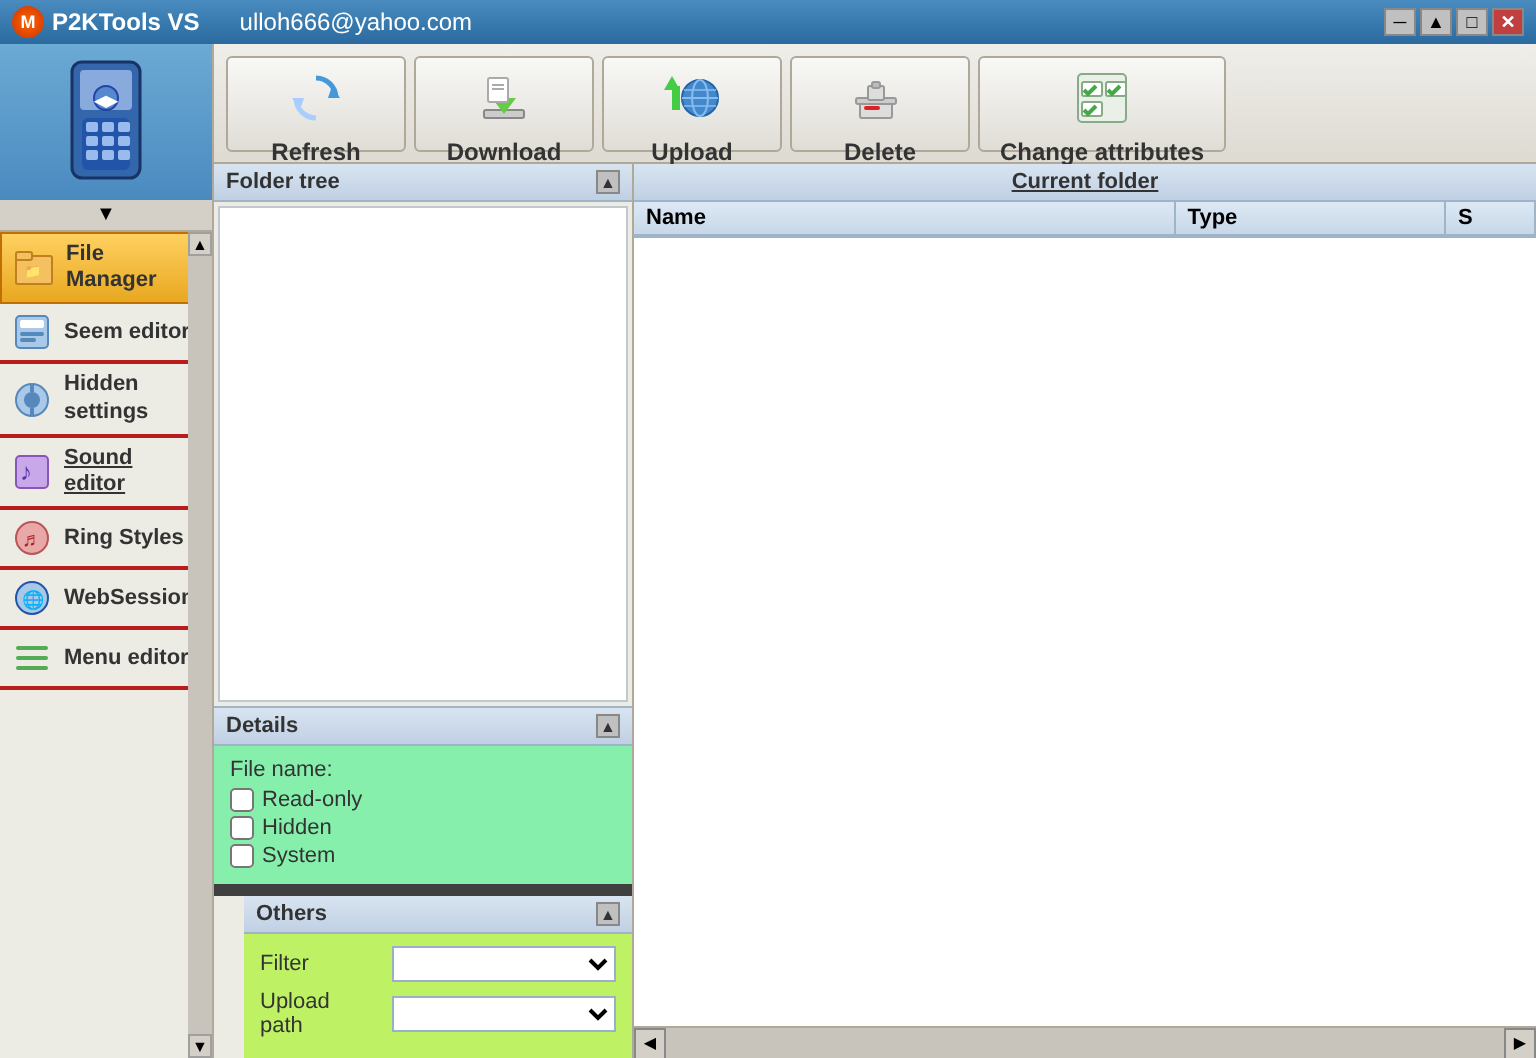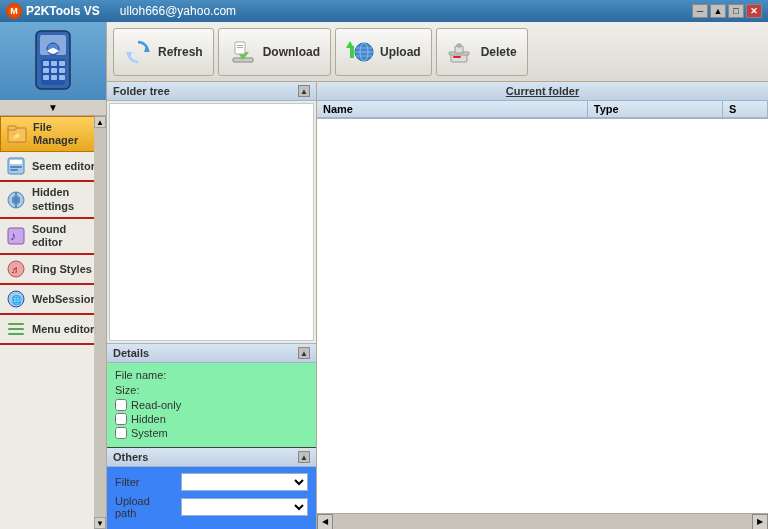--- a/index.html
+++ b/index.html
@@ -128,20 +128,21 @@
       display: flex;
       align-items: center;
       gap: 6px;
       padding: 6px 10px;
       background: linear-gradient(to bottom, #f8f8f6, #e0ddd6);
       border: 1px solid #b0a898;
       border-radius: 3px;
       cursor: pointer;
       height: 48px;
       min-width: 90px;
+      flex-direction: column;
     }
     .toolbar-btn-label {
       font-size: 12px;
       font-weight: bold;
       color: #333;
     }
     .toolbar-icon-wrap {
       width: 28px;
       height: 28px;
       flex-shrink: 0;
@@ -215,35 +216,36 @@
       display: flex;
       align-items: flex-start;
       gap: 4px;
       margin-bottom: 2px;
     }
     .checkbox-row input[type=checkbox] {
       width: 12px;
       height: 12px;
     }
     #others-panel {
-      border-top: 1px solid #404040;
+      border-top: 6px solid #404040;
+      padding-left: 15px;
     }
     #others-header {
       background: linear-gradient(to bottom, #d8e4f0, #c0d0e4);
       border-bottom: 1px solid #a0b4c8;
       padding: 3px 6px;
       display: flex;
       align-items: center;
       justify-content: space-between;
       font-weight: bold;
       color: #333;
       font-size: 11px;
     }
     #others-content {
-      background: #3b82f6;
+      background: #bef264;
       padding: 6px 8px;
       font-size: 11px;
       color: #333;
     }
     .others-row {
       display: flex;
       align-items: center;
       gap: 6px;
       margin-bottom: 4px;
     }
@@ -444,21 +446,21 @@
 settings</span>
       </div>
 
       <div class="sidebar-item">
         <div class="sidebar-icon">
           <svg viewBox="0 0 20 20" xmlns="http://www.w3.org/2000/svg">
             <rect x="2" y="2" width="16" height="16" rx="2" fill="#c8a8e8" stroke="#8855bb" stroke-width="1"></rect>
             <text x="4" y="14" font-size="12" fill="#5533aa">♪</text>
           </svg>
         </div>
-        <span class="sidebar-label" style="white-space:pre-line;">Sound
+        <span class="sidebar-label" style="white-space:pre-line;text-decoration:underline;">Sound
 editor</span>
       </div>
 
       <div class="sidebar-item">
         <div class="sidebar-icon">
           <svg viewBox="0 0 20 20" xmlns="http://www.w3.org/2000/svg">
             <circle cx="10" cy="10" r="8" fill="#e8a8a8" stroke="#bb5555" stroke-width="1"></circle>
             <text x="5" y="14" font-size="10" fill="#aa2222">♬</text>
           </svg>
         </div>
@@ -551,43 +553,55 @@
             <rect x="2" y="14" width="20" height="3" rx="1" fill="#cccccc" stroke="#999" stroke-width="1"></rect>
             <rect x="8" y="8" width="8" height="7" rx="1" fill="#dddddd" stroke="#999" stroke-width="1"></rect>
             <rect x="10" y="6" width="4" height="3" rx="1" fill="#bbbbbb" stroke="#999" stroke-width="1"></rect>
 
             <rect x="6" y="18" width="8" height="2" rx="1" fill="#dd2222"></rect>
           </svg>
         </div>
         <span class="toolbar-btn-label">Delete</span>
       </div>
 
+      <div class="toolbar-btn" style="min-width:120px;">
+        <div class="toolbar-icon-wrap">
+          <svg width="28" height="28" viewBox="0 0 28 28" xmlns="http://www.w3.org/2000/svg">
+            <rect x="2" y="2" width="24" height="24" rx="2" fill="#e8f0e8" stroke="#88aa88" stroke-width="1"></rect>
+
+            <rect x="4" y="6" width="10" height="7" rx="1" fill="white" stroke="#88aa88" stroke-width="1"></rect>
+            <polyline points="5,10 7,12 11,8" stroke="#44aa44" stroke-width="2" fill="none"></polyline>
+            <rect x="16" y="6" width="10" height="7" rx="1" fill="white" stroke="#88aa88" stroke-width="1"></rect>
+            <polyline points="17,10 19,12 23,8" stroke="#44aa44" stroke-width="2" fill="none"></polyline>
+            <rect x="4" y="16" width="10" height="7" rx="1" fill="white" stroke="#88aa88" stroke-width="1"></rect>
+            <polyline points="5,20 7,22 11,18" stroke="#44aa44" stroke-width="2" fill="none"></polyline>
+          </svg>
+        </div>
+        <span class="toolbar-btn-label">Change attributes</span>
+      </div>
     </div>
 
     <div id="work-area">
 
       <div id="left-panel">
 
         <div class="panel-header">
           <span>Folder tree</span>
           <div class="panel-collapse-btn">▲</div>
         </div>
         <div id="folder-tree-content"></div>
 
         <div id="details-panel">
           <div id="details-header" class="panel-header">
             <span>Details</span>
             <div class="panel-collapse-btn">▲</div>
           </div>
           <div id="details-content">
             <div class="detail-row">
               <span>File name:</span>
-            </div>
-            <div class="detail-row">
-              <span>Size:</span>
             </div>
             <div class="checkbox-row">
               <input type="checkbox" style="">
               <span>Read-only</span>
             </div>
             <div class="checkbox-row">
               <input type="checkbox" style="">
               <span>Hidden</span>
             </div>
             <div class="checkbox-row">

